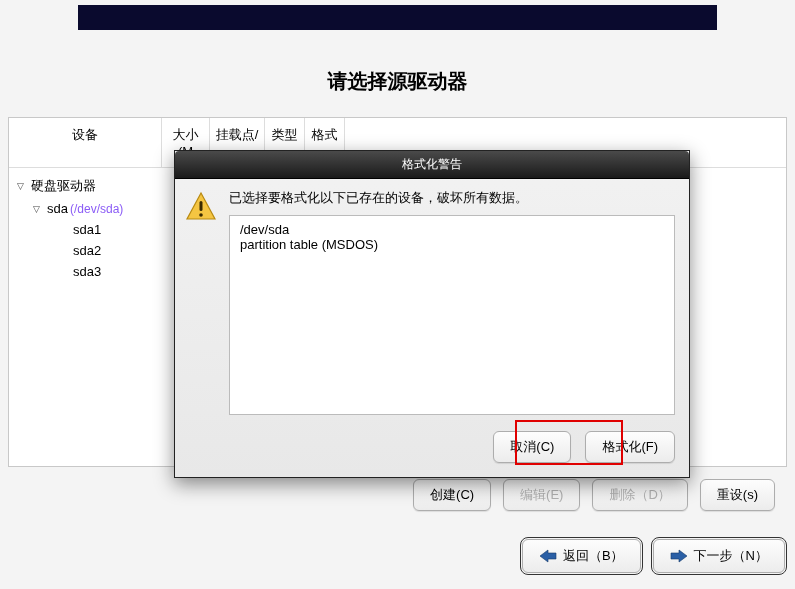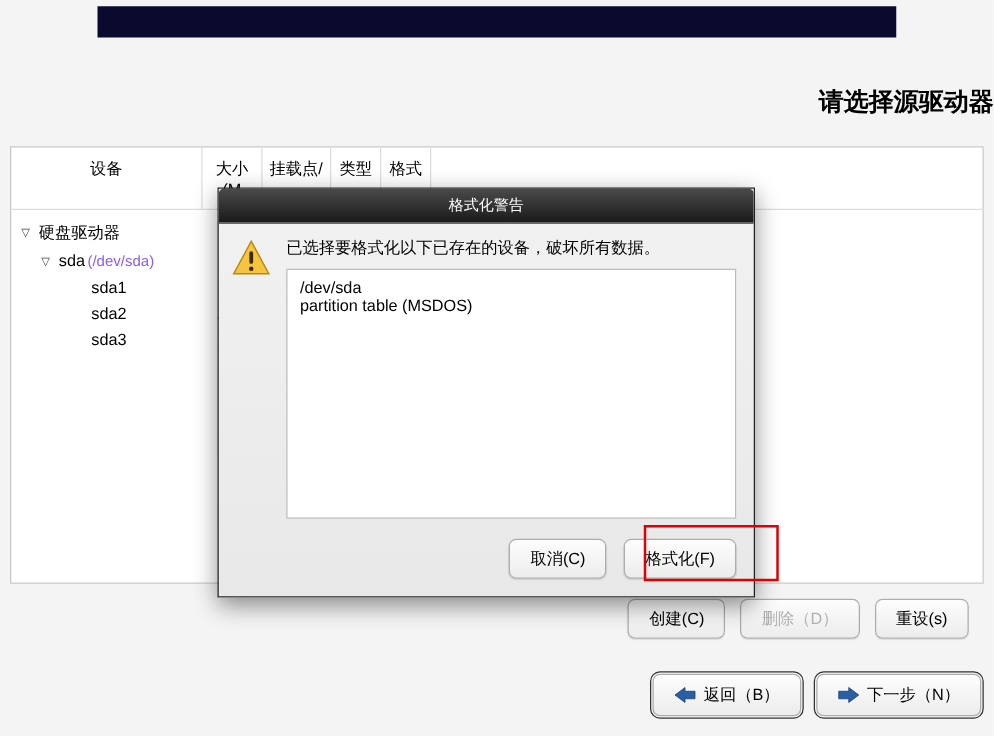--- a/index.html
+++ b/index.html
@@ -1,20 +1,20 @@
 <!DOCTYPE html>
 <html><head>
   <meta charset="utf-8">
   <style>
     * { margin: 0; padding: 0; box-sizing: border-box; font-family: sans-serif; font-size: 13px; }
     body { background: #f4f4f4; width: 795px; height: 589px; overflow: hidden; position: relative; }
 
     .top-bar { background: #0a0a2e; height: 25px; margin: 5px 78px 0 78px; }
 
-    .page-title { font-size: 20px; font-weight: bold; text-align: right; margin-top: 38px; font-family: Liberation Serif, serif; }
+    .page-title { font-size: 20px; font-weight: bold; text-align: center; margin-top: 38px; font-family: Liberation Serif, serif; }
 
     .main-panel { background: #fff; border: 1px solid #c8c8c8; margin: 22px 8px 0 8px; height: 350px; overflow: hidden; }
 
     .table-header { display: flex; border-bottom: 1px solid #ddd; }
     .table-header .col { padding: 8px 4px; border-right: 1px solid #ddd; text-align: center; }
     .col-device { width: 153px; }
     .col-size { width: 48px; text-align: center; }
     .col-mount { width: 55px; text-align: center; }
     .col-type { width: 40px; text-align: center; }
     .col-format { width: 40px; text-align: center; }
@@ -29,21 +29,21 @@
     .size-cell { position: absolute; left: 165px; }
 
     .action-bar { display: flex; gap: 12px; justify-content: flex-end; margin: 12px 20px 0 0; align-items: center; }
     .btn { background: linear-gradient(#fdfdfd,#ececec); border: 1px solid #adadad; border-radius: 6px; padding: 6px 16px; font-size: 13px; cursor: pointer; box-shadow: 0 1px 1px rgba(0,0,0,0.1); }
     .btn.disabled { color: #b0b0b0; cursor: default; }
 
     .nav-bar { display: flex; gap: 12px; justify-content: flex-end; margin: 28px 10px 0 0; }
     .nav-btn { background: linear-gradient(#fdfdfd,#ececec); border: 1px solid #adadad; border-radius: 6px; padding: 7px 16px; font-size: 13px; cursor: pointer; display: flex; align-items: center; gap: 6px; outline: 1px solid #333; outline-offset: 1px; }
     .nav-btn .arrow-icon { width: 18px; height: 14px; }
 
-    .dialog { position: absolute; left: 174px; top: 150px; width: 430px; background: linear-gradient(#f2f2f2,#e8e8e8); border: 1px solid #222; box-shadow: 0 6px 18px rgba(0,0,0,0.45); }
+    .dialog { position: absolute; left: 174px; top: 150px; width: 516px; background: linear-gradient(#f2f2f2,#e8e8e8); border: 1px solid #222; box-shadow: 0 6px 18px rgba(0,0,0,0.45); }
     .dialog-title { background: linear-gradient(#4a4a4a,#1a1a1a); color: #fff; text-align: center; padding: 5px 0; font-size: 12px; border-bottom: 1px solid #000; border-radius: 4px 4px 0 0; }
     .dialog-body { display: flex; padding: 10px 14px 12px 10px; gap: 12px; }
     .warn-icon { width: 32px; height: 32px; flex: none; margin-top: 2px; }
     .warn-msg { font-size: 13px; margin-bottom: 8px; }
     .device-listbox { background: #fff; border: 1px solid #bbb; height: 200px; padding: 6px 10px; font-size: 13px; }
     .device-listbox .row { display: flex; flex-direction: column; }
     .device-listbox .dev { width: 95px; }
     .dialog-buttons { display: flex; gap: 14px; justify-content: flex-end; padding: 4px 14px 14px 29px; }
     .highlight-box { position: absolute; border: 2px solid #e00000; pointer-events: none; }
   </style>
@@ -83,20 +83,21 @@
     </div>
     <div class="tree-row tree-indent-2" style="position:relative">
       <span class="tree-label">sda3</span>
       <span class="size-cell">18</span>
     </div>
   </div>
 </div>
 
 <div class="action-bar">
   <button class="btn">创建(C)</button>
+  <button class="btn disabled">编辑(E)</button>
   <button class="btn disabled">删除（D）</button>
   <button class="btn">重设(s)</button>
 </div>
 
 <div class="nav-bar">
   <button class="nav-btn">
     <svg class="arrow-icon" viewBox="0 0 18 14">
         <polygon points="9,1 9,4 17,4 17,10 9,10 9,13 1,7" fill="#2a5fa5" stroke="#163a68" stroke-width="0.6"></polygon>
       </svg>
     <span>返回（B）</span>

